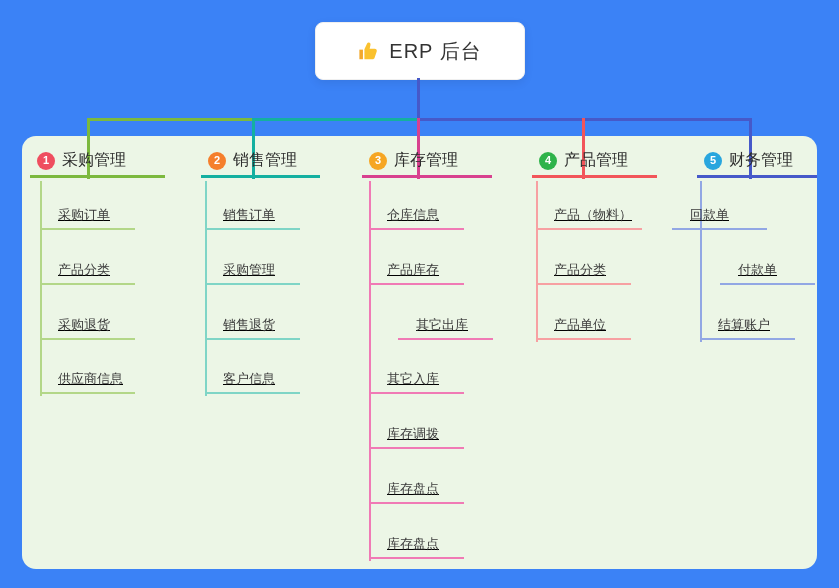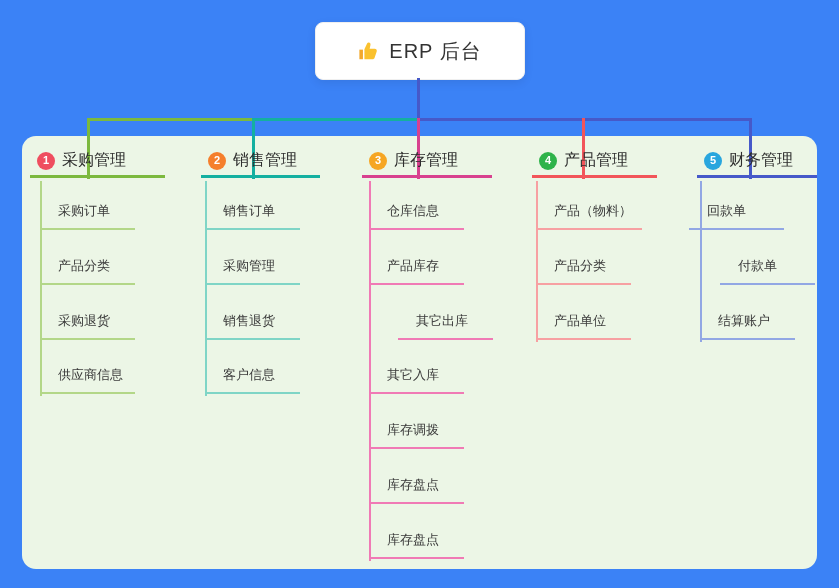--- a/index.html
+++ b/index.html
@@ -25,22 +25,22 @@
     padding-left:7px;box-sizing:content-box;cursor:pointer;
   }
   .badge{
     width:18px;height:18px;border-radius:50%;flex:0 0 18px;
     display:flex;align-items:center;justify-content:center;
     color:#ffffff;font-size:11px;font-weight:bold;line-height:1;
   }
   .branch-label{font-size:16px;color:#2d2d2d;white-space:nowrap;}
   .child-node{
     position:absolute;height:28px;min-width:95px;box-sizing:border-box;
-    padding:0 10px 1px 18px;display:flex;align-items:flex-start;
-    cursor:pointer;white-space:nowrap;
+    padding:0 10px 1px 18px;display:flex;align-items:center;
+    cursor:pointer;white-space:nowrap;text-decoration:underline;
   }
   .child-label{font-size:13px;color:#3a3a3a;}
 </style>
 </head>
 <body>
 
 <div class="canvas">
   <div class="panel"></div>
 
   <div class="root-node">
@@ -137,21 +137,21 @@
       <div class="child-node" style="left: 536px; top: 257px; border-bottom: 2px solid rgb(247, 160, 162);">
         <span class="child-label">产品分类</span>
       </div>
       <div class="child-node" style="left: 536px; top: 312px; border-bottom: 2px solid rgb(247, 160, 162);">
         <span class="child-label">产品单位</span>
       </div>
       <div class="branch-header" style="left: 697px; top: 146px; width: 113px; border-bottom: 3px solid rgb(70, 89, 201);">
         <span class="badge" style="background: rgb(41, 166, 222);">5</span>
         <span class="branch-label">财务管理</span>
       </div>
-      <div class="child-node" style="left: 689px; top: 202px; border-bottom: 2px solid rgb(146, 167, 228);">
+      <div class="child-node" style="left: 672px; top: 202px; border-bottom: 2px solid rgb(146, 167, 228);">
         <span class="child-label">回款单</span>
       </div>
       <div class="child-node" style="left: 700px; top: 257px; border-bottom: 2px solid rgb(146, 167, 228); margin-left: 20px;">
         <span class="child-label">付款单</span>
       </div>
       <div class="child-node" style="left: 700px; top: 312px; border-bottom: 2px solid rgb(146, 167, 228);">
         <span class="child-label">结算账户</span>
       </div>
     </div>
 </div>

